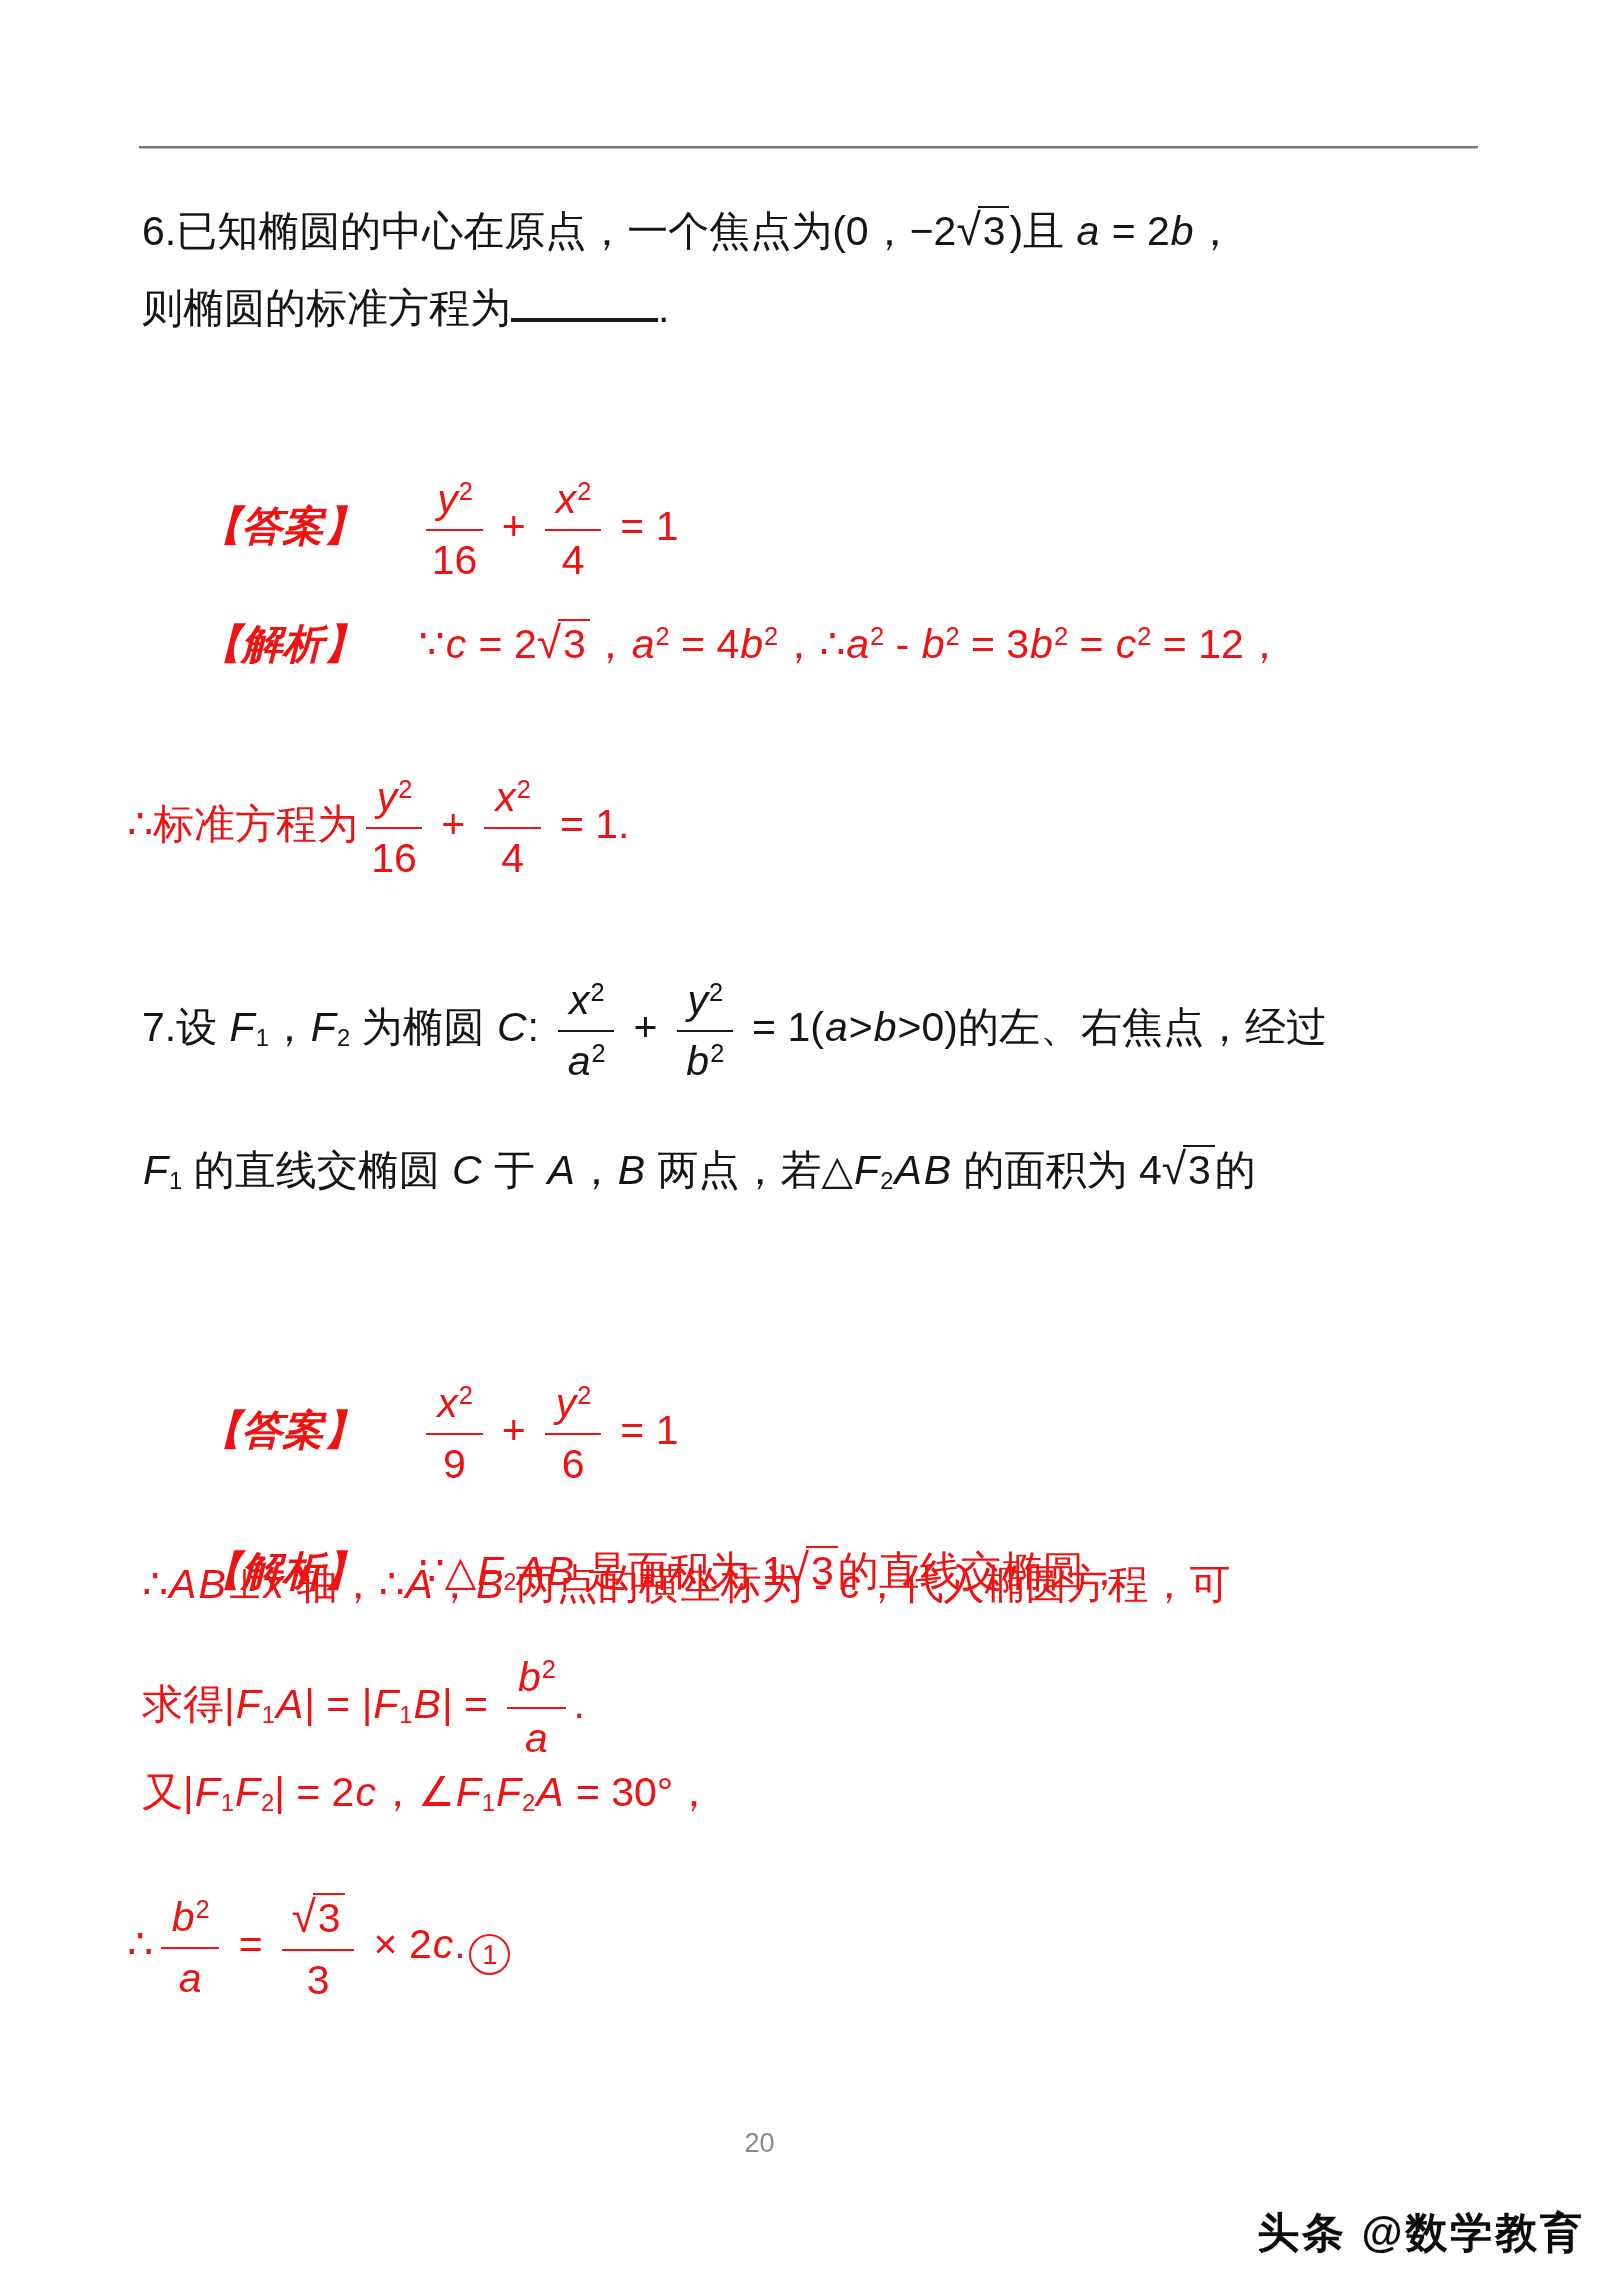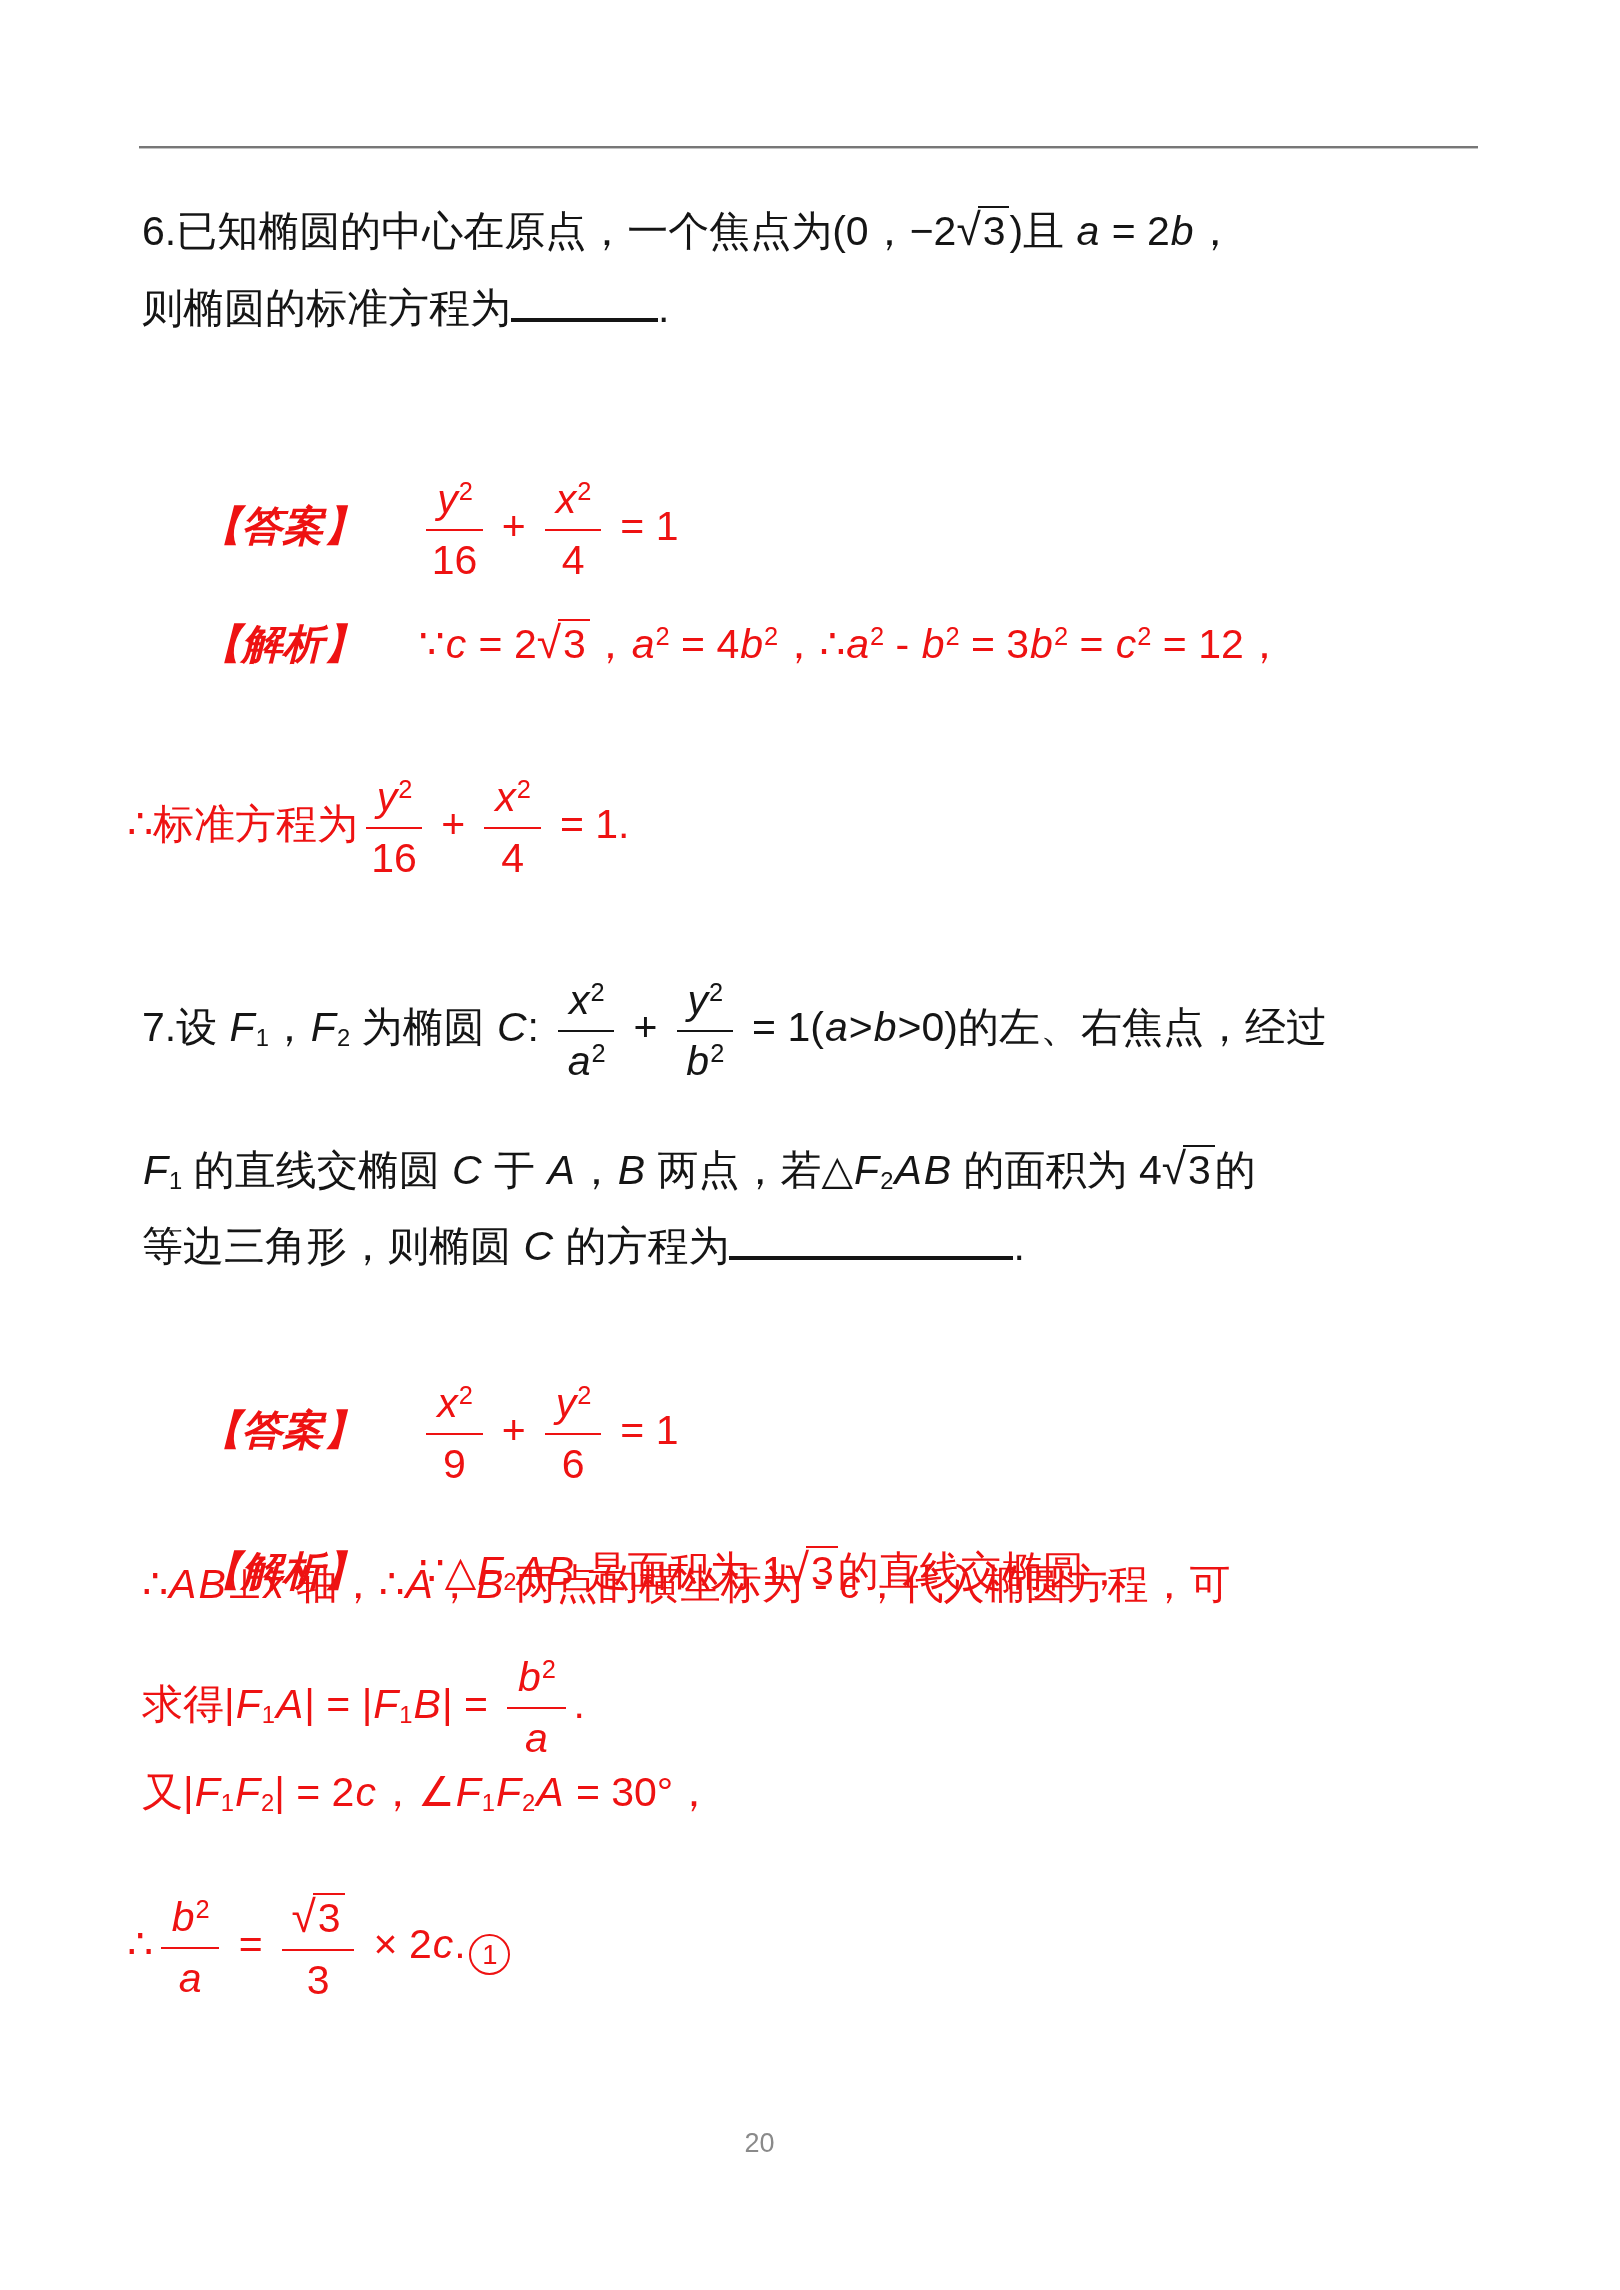--- a/index.html
+++ b/index.html
@@ -60,35 +60,35 @@
     <span class="label">【解析】</span><span><span class="t">∵</span><i class="v">c</i><span class="t"> = 2</span><span class="sqrt"><span class="rad">√</span><span class="radicand"><span class="t">3</span></span></span><span class="t">，</span><i class="v">a</i><sup>2</sup><span class="t"> = 4</span><i class="v">b</i><sup>2</sup><span class="t">，∴</span><i class="v">a</i><sup>2</sup><span class="t"> - </span><i class="v">b</i><sup>2</sup><span class="t"> = 3</span><i class="v">b</i><sup>2</sup><span class="t"> = </span><i class="v">c</i><sup>2</sup><span class="t"> = 12，</span></span>
   </div>
 
 
   <div class="line red" style="left:127px; top:772px;"><span class="t">∴标准方程为</span><span class="frac"><span class="num"><i class="v">y</i><sup>2</sup></span><span class="den"><span class="t">16</span></span></span><span class="t"> + </span><span class="frac"><span class="num"><i class="v">x</i><sup>2</sup></span><span class="den"><span class="t">4</span></span></span><span class="t"> = 1.</span></div>
 
   <div class="line" style="left:142px; top:975px;"><span class="t">7.设 </span><i class="v">F</i><sub>1</sub><span class="t">，</span><i class="v">F</i><sub>2</sub><span class="t"> 为椭圆 </span><i class="v">C</i><span class="t">: </span><span class="frac"><span class="num"><i class="v">x</i><sup>2</sup></span><span class="den"><i class="v">a</i><sup>2</sup></span></span><span class="t"> + </span><span class="frac"><span class="num"><i class="v">y</i><sup>2</sup></span><span class="den"><i class="v">b</i><sup>2</sup></span></span><span class="t"> = 1(</span><i class="v">a</i><span class="t">&gt;</span><i class="v">b</i><span class="t">&gt;0)的左、右焦点，经过</span></div>
 
   <div class="line" style="left:142px; top:1142px;"><i class="v">F</i><sub>1</sub><span class="t"> 的直线交椭圆 </span><i class="v">C</i><span class="t"> 于 </span><i class="v">A</i><span class="t">，</span><i class="v">B</i><span class="t"> 两点，若△</span><i class="v">F</i><sub>2</sub><i class="v">A</i><i class="v">B</i><span class="t"> 的面积为 4</span><span class="sqrt"><span class="rad">√</span><span class="radicand"><span class="t">3</span></span></span><span class="t">的</span></div>
 
-  <div class="line" style="left:142px; top:1220px;"><span class="t">等边三角形，则椭圆 </span><i class="v">C</i><span class="t"> 的方程为</span><span class="blank" style="width: 284px;"></span><span class="t">.</span></div>
 
   <div class="line red" style="left:155px; top:1325px;">
     <span class="label">【答案】</span><span><span class="frac"><span class="num"><i class="v">x</i><sup>2</sup></span><span class="den"><span class="t">9</span></span></span><span class="t"> + </span><span class="frac"><span class="num"><i class="v">y</i><sup>2</sup></span><span class="den"><span class="t">6</span></span></span><span class="t"> = 1</span></span>
   </div>
 
   <div class="line red" style="left:155px; top:1490px;">
     <span class="label">【解析】</span><span><span class="t">∵△</span><i class="v">F</i><sub>2</sub><i class="v">A</i><i class="v">B</i><span class="t"> 是面积为 1</span><span class="sqrt"><span class="rad">√</span><span class="radicand"><span class="t">3</span></span></span><span class="t">的直线交椭圆，</span></span>
   </div>
 
   <div class="line red" style="left:142px; top:1558px;"><span class="t">∴</span><i class="v">A</i><i class="v">B</i><span class="t">⊥</span><i class="v">x</i><span class="t"> 轴，∴</span><i class="v">A</i><span class="t">，</span><i class="v">B</i><span class="t"> 两点的横坐标为 - </span><i class="v">c</i><span class="t">，代入椭圆方程，可</span></div>
 
   <div class="line red" style="left:142px; top:1652px;"><span class="t">求得|</span><i class="v">F</i><sub>1</sub><i class="v">A</i><span class="t">| = |</span><i class="v">F</i><sub>1</sub><i class="v">B</i><span class="t">| = </span><span class="frac"><span class="num"><i class="v">b</i><sup>2</sup></span><span class="den"><i class="v">a</i></span></span><span class="t">.</span></div>
 
   <div class="line red" style="left:142px; top:1766px;"><span class="t">又|</span><i class="v">F</i><sub>1</sub><i class="v">F</i><sub>2</sub><span class="t">| = 2</span><i class="v">c</i><span class="t">，∠</span><i class="v">F</i><sub>1</sub><i class="v">F</i><sub>2</sub><i class="v">A</i><span class="t"> = 30°，</span></div>
 
   <div class="line red" style="left:127px; top:1890px;"><span class="t">∴</span><span class="frac"><span class="num"><i class="v">b</i><sup>2</sup></span><span class="den"><i class="v">a</i></span></span><span class="t"> = </span><span class="frac"><span class="num"><span class="sqrt"><span class="rad">√</span><span class="radicand"><span class="t">3</span></span></span></span><span class="den"><span class="t">3</span></span></span><span class="t"> × 2</span><i class="v">c</i><span class="t">.</span><span class="circ">1</span></div>
 
   <div class="page-number">20</div>
 
+  <div class="watermark">头条 @数学教育</div>
 
 </div>
 
 
 </body></html>

